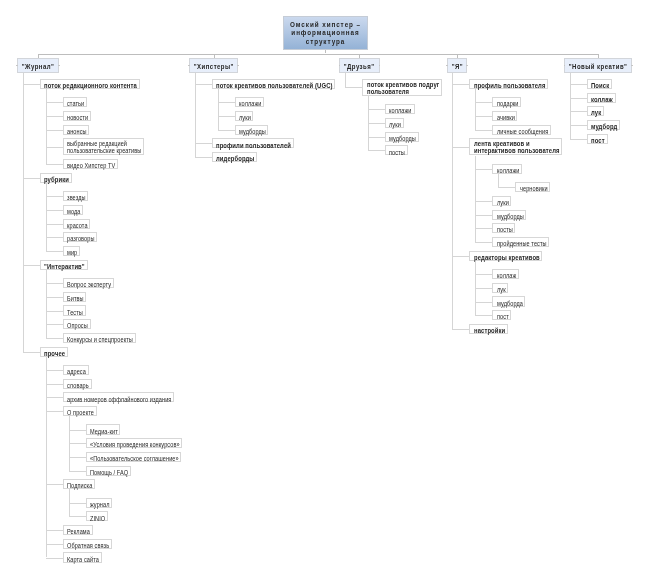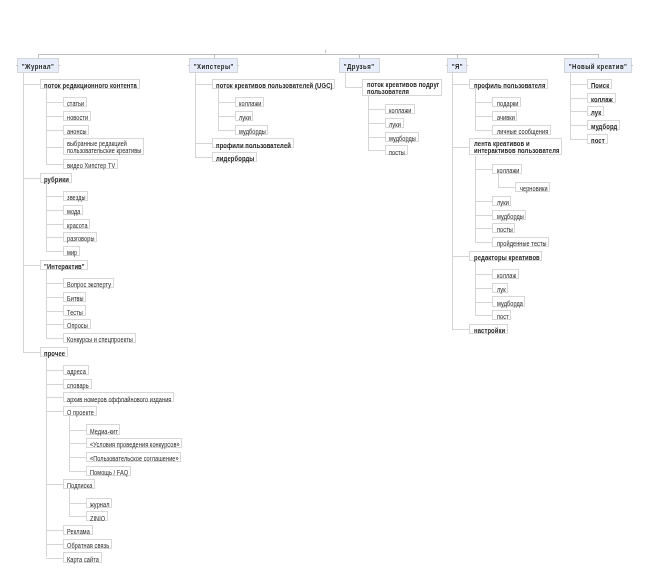--- a/index.html
+++ b/index.html
@@ -40,20 +40,25 @@
     line-height:8.39px;padding-left:3.4px;padding-top:2.3px;
   }
   .lvlN .txt{transform:scaleX(0.855);}
   .two-line{line-height:6.9px;padding-top:2.1px;}
   .conn{position:absolute;background:#d5d5d5;}
   .bus{background:#bdbdbd;}
 </style>
 </head>
 <body>
 <div id="canvas">
+    <div class="node root-node" style="left: 282.8px; top: 15.6px; width: 85px; height: 34.8px;">
+      <span class="txt">Омский хипстер –</span>
+      <span class="txt">информационная</span>
+      <span class="txt">структура</span>
+    </div>
     <div class="conn bus" style="left: 325.3px; top: 50.4px; width: 1px; height: 3.1px;"></div>
     <div class="conn bus" style="left: 38.0766px; top: 53.5px; width: 560.122px; height: 1.4px;"></div>
     <div class="conn bus" style="left: 38.0766px; top: 53.5px; width: 1px; height: 4.2px;"></div>
     <div class="conn bus" style="left: 213.552px; top: 53.5px; width: 1px; height: 4.2px;"></div>
     <div class="conn bus" style="left: 359.455px; top: 53.5px; width: 1px; height: 4.2px;"></div>
     <div class="conn bus" style="left: 456.973px; top: 53.5px; width: 1px; height: 4.2px;"></div>
     <div class="conn bus" style="left: 598.198px; top: 53.5px; width: 1px; height: 4.2px;"></div>
     <div class="node lvl1" style="left: 17px; top: 57.7px; width: 42.1531px; height: 15.6px;">
       <span class="txt">"Журнал"</span>
     </div>

